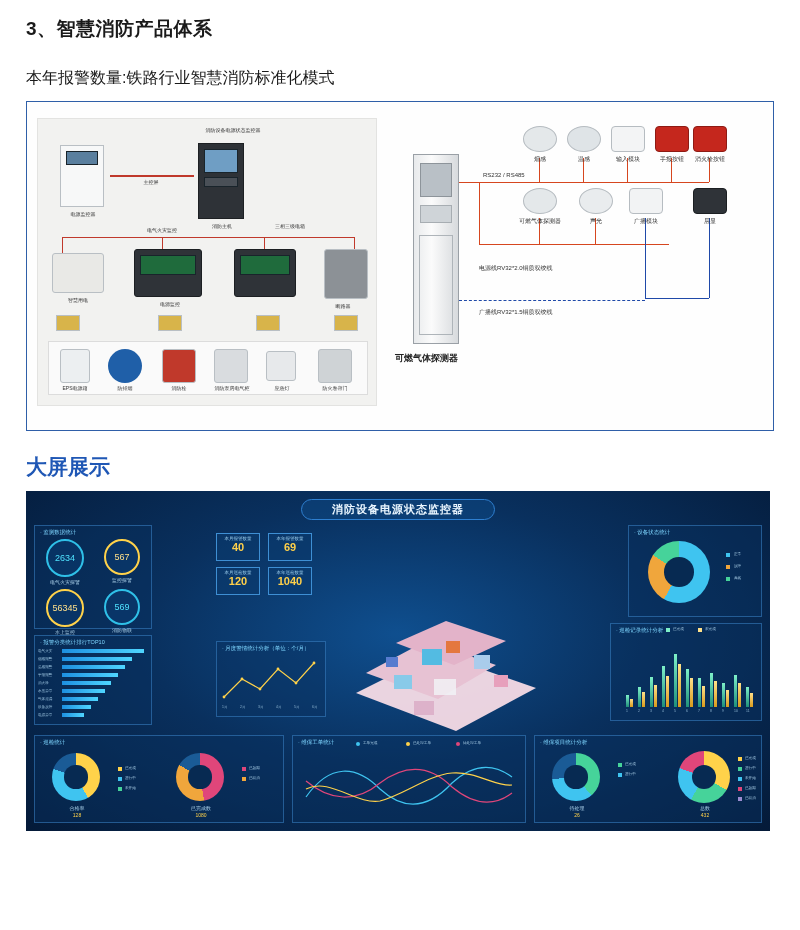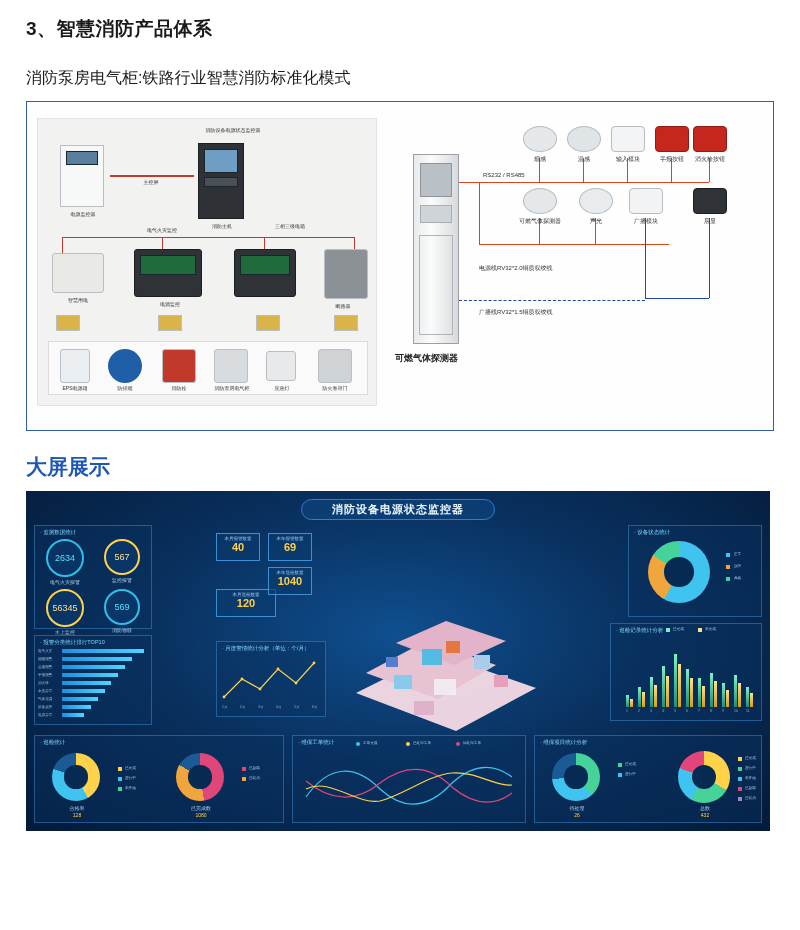--- a/index.html
+++ b/index.html
@@ -214,21 +214,21 @@
     letter-spacing: 0.5px;
   }
 </style>
 </head>
 <body>
 
 <div class="page">
 
   <h2 class="sec-title">3、智慧消防产品体系</h2>
 
-  <div class="sub-title">消防泵房电气柜:铁路行业智慧消防标准化模式</div>
+  <div class="sub-title">本年报警数量:铁路行业智慧消防标准化模式</div>
 
   <div class="diagram-frame">
 
     <div class="photo-panel">
       <div class="pp-label" style="left:140px; top:8px; width:110px;">消防设备电源状态监控器</div>
 
       <div class="pp-box" style="left:22px; top:26px; width:44px; height:62px; background:#f7f8f8;"></div>
       <div class="pp-screen" style="left:28px; top:32px; width:32px; height:14px; background:#5a7f9e;"></div>
       <div class="pp-label" style="left:20px; top:92px; width:50px;">电源监控器</div>
 
@@ -382,21 +382,21 @@
     <div class="kpi-cap" style="left:69px; top:136px;">消防物联</div>
 
     <div class="minibox" style="left:190px; top:42px; width:44px; height:28px;">
       <div class="t">本月报警数量</div>
       <div class="v">40</div>
     </div>
     <div class="minibox" style="left:242px; top:42px; width:44px; height:28px;">
       <div class="t">本年报警数量</div>
       <div class="v">69</div>
     </div>
-    <div class="minibox" style="left:190px; top:76px; width:60px; height:28px;margin-top:22px;">
+    <div class="minibox" style="left:190px; top:76px; width:44px; height:28px;">
       <div class="t">本月巡检数量</div>
       <div class="v">120</div>
     </div>
     <div class="minibox" style="left:242px; top:76px; width:44px; height:28px;">
       <div class="t">本年巡检数量</div>
       <div class="v">1040</div>
     </div>
 
     <svg style="position:absolute; left:300px; top:92px;" width="240" height="160">
       <g opacity="0.95">

